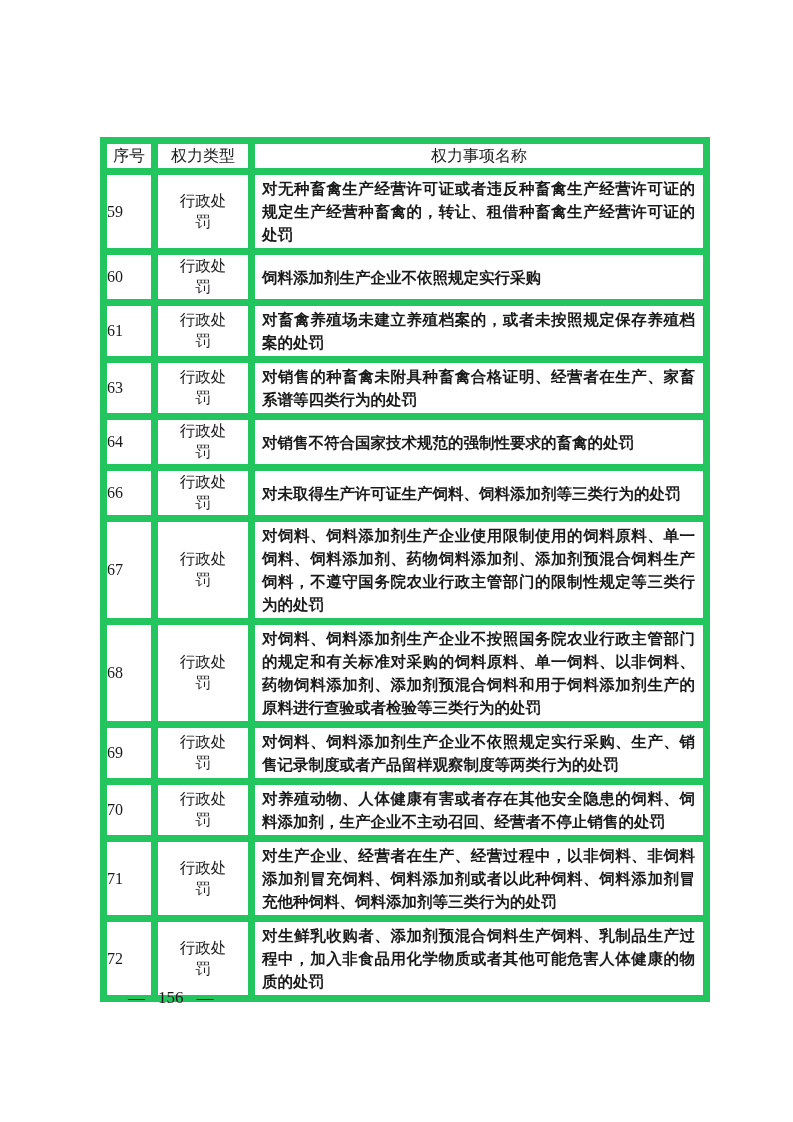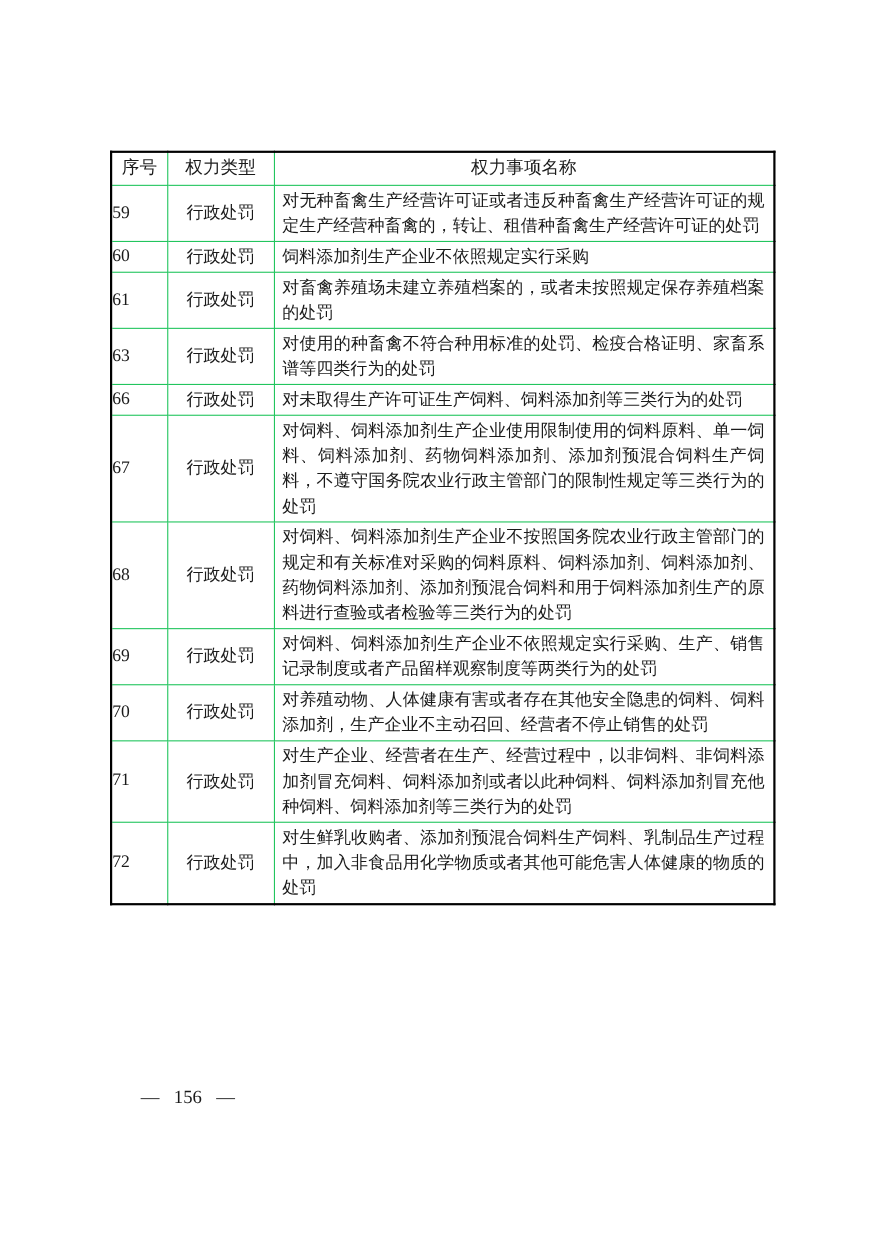--- a/index.html
+++ b/index.html
@@ -16,21 +16,21 @@
   }
   .doc-table {
     position: absolute;
     left: 100px;
     top: 137px;
     width: 603px;
     border-collapse: collapse;
     table-layout: fixed;
   }
   .doc-table td, .doc-table th {
-    border: 1px solid #22c55e;
+    border: 7px solid #22c55e;
     vertical-align: middle;
     font-weight: normal;
     box-sizing: border-box;
   }
   .doc-table {
     border: 2px solid #000;
   }
   .col-no    { width: 51px; }
   .col-type  { width: 97px; }
   .col-name  { width: 455px; }
@@ -51,20 +51,21 @@
     font-size: 15.5px;
     padding: 1px 17px;
   }
   td.cell-name {
     font-size: 15.5px;
     line-height: 23px;
     padding: 2px 8px 2px 7px;
     text-align: justify;
     text-align-last: left;
     text-justify: inter-character;
+    font-weight: bold;
   }
   .page-footer {
     position: absolute;
     left: 128px;
     top: 988px;
     display: flex;
     align-items: center;
     gap: 13px;
     font-size: 17px;
     color: #1a1a1a;
@@ -99,36 +100,41 @@
     <td class="cell-name">饲料添加剂生产企业不依照规定实行采购</td>
   </tr>
       <tr>
     <td class="cell-no">61</td>
     <td class="cell-type">行政处罚</td>
     <td class="cell-name">对畜禽养殖场未建立养殖档案的，或者未按照规定保存养殖档案的处罚</td>
   </tr>
       <tr>
     <td class="cell-no">63</td>
     <td class="cell-type">行政处罚</td>
-    <td class="cell-name">对使用的种畜禽不符合种用标准的处罚、检疫合格证明、家畜系谱等四类行为的处罚</td>
+    <td class="cell-name">对销售的种畜禽未附具种畜禽合格证明、经营者在生产、家畜系谱等四类行为的处罚</td>
+  </tr>
+      <tr>
+    <td class="cell-no">64</td>
+    <td class="cell-type">行政处罚</td>
+    <td class="cell-name">对销售不符合国家技术规范的强制性要求的畜禽的处罚</td>
   </tr>
       <tr>
     <td class="cell-no">66</td>
     <td class="cell-type">行政处罚</td>
     <td class="cell-name">对未取得生产许可证生产饲料、饲料添加剂等三类行为的处罚</td>
   </tr>
       <tr>
     <td class="cell-no">67</td>
     <td class="cell-type">行政处罚</td>
     <td class="cell-name">对饲料、饲料添加剂生产企业使用限制使用的饲料原料、单一饲料、饲料添加剂、药物饲料添加剂、添加剂预混合饲料生产饲料，不遵守国务院农业行政主管部门的限制性规定等三类行为的处罚</td>
   </tr>
       <tr>
     <td class="cell-no">68</td>
     <td class="cell-type">行政处罚</td>
-    <td class="cell-name">对饲料、饲料添加剂生产企业不按照国务院农业行政主管部门的规定和有关标准对采购的饲料原料、饲料添加剂、饲料添加剂、药物饲料添加剂、添加剂预混合饲料和用于饲料添加剂生产的原料进行查验或者检验等三类行为的处罚</td>
+    <td class="cell-name">对饲料、饲料添加剂生产企业不按照国务院农业行政主管部门的规定和有关标准对采购的饲料原料、单一饲料、以非饲料、药物饲料添加剂、添加剂预混合饲料和用于饲料添加剂生产的原料进行查验或者检验等三类行为的处罚</td>
   </tr>
       <tr>
     <td class="cell-no">69</td>
     <td class="cell-type">行政处罚</td>
     <td class="cell-name">对饲料、饲料添加剂生产企业不依照规定实行采购、生产、销售记录制度或者产品留样观察制度等两类行为的处罚</td>
   </tr>
       <tr>
     <td class="cell-no">70</td>
     <td class="cell-type">行政处罚</td>
     <td class="cell-name">对养殖动物、人体健康有害或者存在其他安全隐患的饲料、饲料添加剂，生产企业不主动召回、经营者不停止销售的处罚</td>

